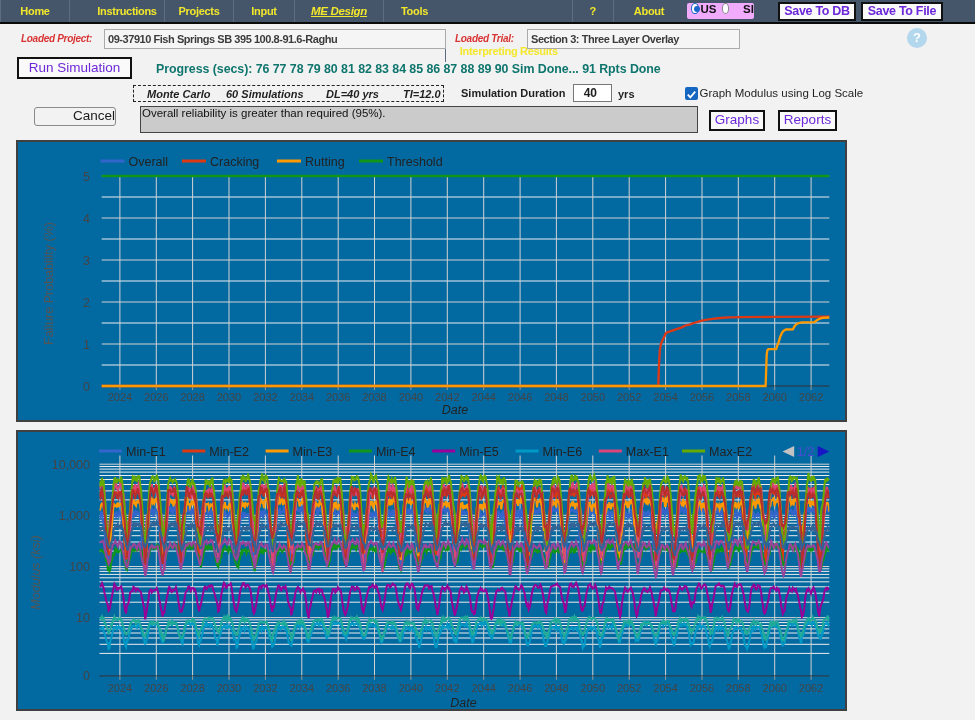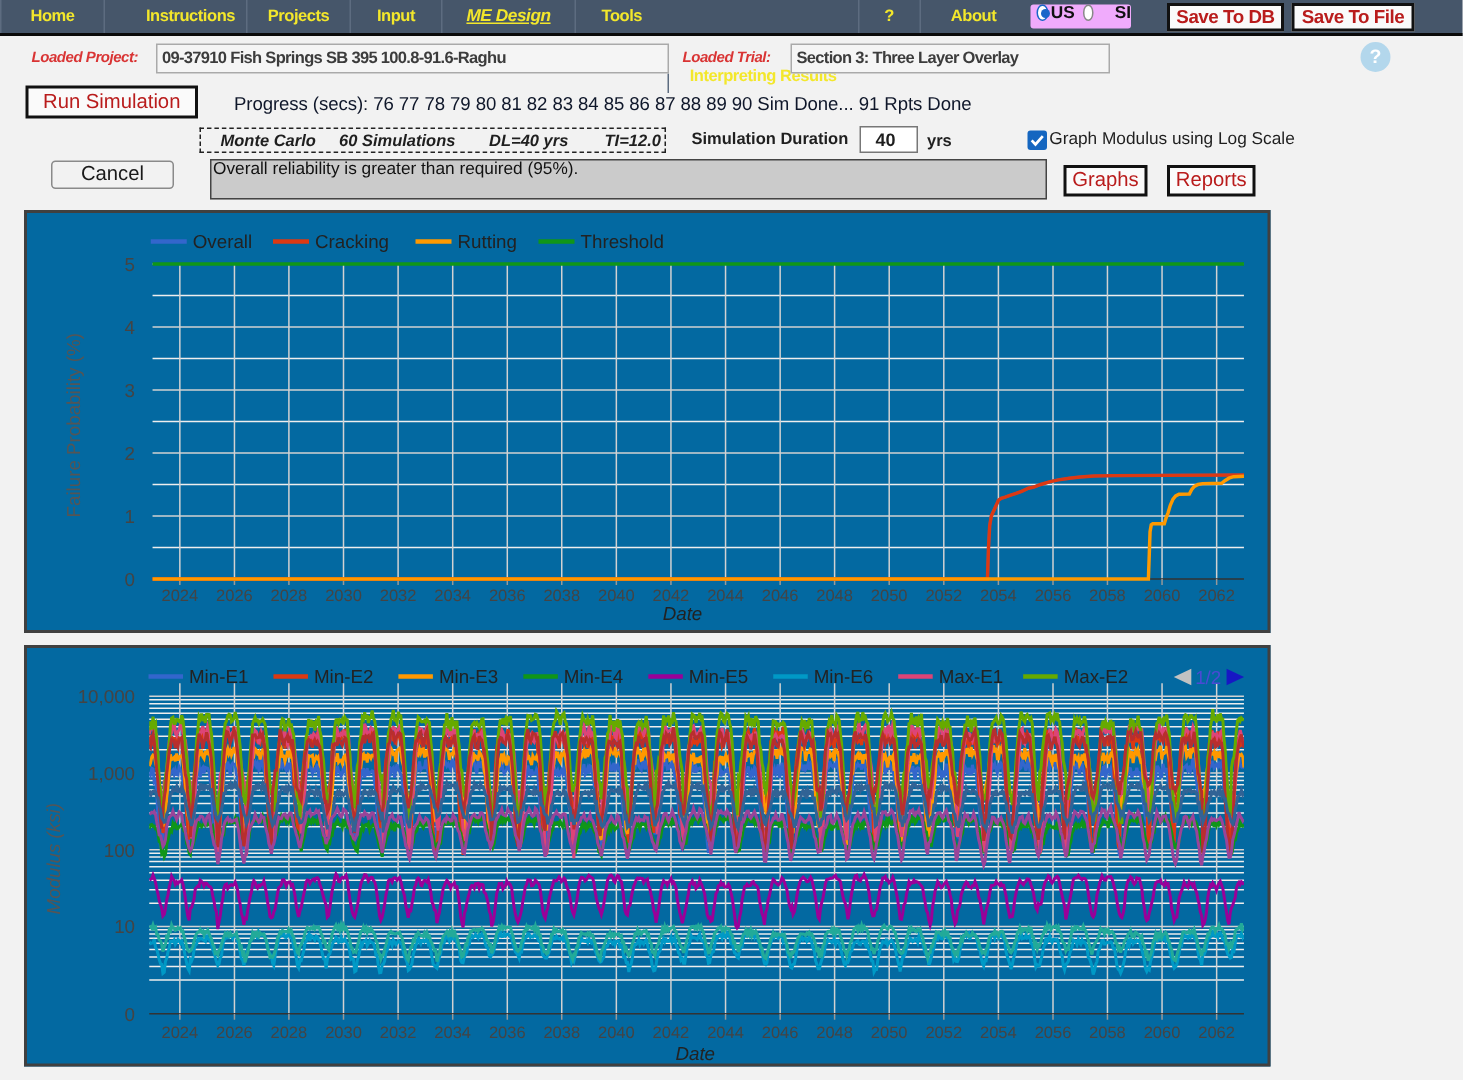--- a/index.html
+++ b/index.html
@@ -1,20 +1,20 @@
 <!DOCTYPE html>
 <html><head><meta charset="utf-8"><style>
 *{margin:0;padding:0;box-sizing:border-box}
 body{width:975px;height:720px;font-family:"Liberation Sans",sans-serif;background:#f2f2f2;position:relative;overflow:hidden}
 .abs{position:absolute}
 .menubar{position:absolute;left:0;top:0;width:975px;height:24px;background:#46566a;border-bottom:2px solid #0a0a0a}
 .mi{position:absolute;top:0;height:22px;line-height:23px;text-align:center;color:#f3e72b;font-size:11px;font-weight:bold;letter-spacing:-0.3px;border-left:1px solid #5d6c80}
 .mi.active{font-style:italic;text-decoration:underline;font-size:11.5px}
 .radiobox{position:absolute;left:687px;top:3px;width:67px;height:16px;background:#f0abfc;border-radius:2px;display:flex;font-size:11.5px;font-weight:bold;color:#111}
-.btn{position:absolute;background:#fafafa;border:2px solid #111;color:#b91c1c;text-align:center}
+.btn{position:absolute;background:#fafafa;border:2px solid #111;color:#6d28d9;text-align:center}
 .rlabel{position:absolute;color:#d93434;font-weight:bold;font-style:italic;font-size:10px;letter-spacing:-0.3px}
 .tbox{position:absolute;height:20px;background:#f5f5f5;border:1px solid #aaa;font-size:11px;letter-spacing:-0.45px;font-weight:bold;color:#3c3c3c;line-height:19px;padding-left:3px;white-space:nowrap;overflow:hidden}
 .panel{position:absolute;left:16px;width:831px;background:#0369a1;border:2px solid #404040}
 svg text{font-family:"Liberation Sans",sans-serif}
 </style></head><body>
 <div class="menubar">
     <div class="mi" style="left:0px;width:69px;">Home</div>
     <div class="mi" style="left:69px;width:95px;padding-left:20px;">Instructions</div>
     <div class="mi" style="left:164px;width:69px;">Projects</div>
     <div class="mi" style="left:233px;width:61px;">Input</div>
@@ -35,37 +35,37 @@
 <div class="btn" style="left:778px;top:2px;width:78px;height:19px;font-size:12.5px;letter-spacing:-0.3px;font-weight:bold;line-height:14px;white-space:nowrap">Save To DB</div>
 <div class="btn" style="left:861px;top:2px;width:82px;height:19px;font-size:12.5px;letter-spacing:-0.3px;font-weight:bold;line-height:14px;white-space:nowrap">Save To File</div>
 
 <div class="rlabel" style="left:21px;top:33px">Loaded Project:</div>
 <div class="tbox" style="left:104px;top:29px;width:342px">09-37910 Fish Springs SB 395 100.8-91.6-Raghu</div>
 <div class="rlabel" style="left:455px;top:33px">Loaded Trial:</div>
 <div class="tbox" style="left:527px;top:29px;width:213px">Section 3: Three Layer Overlay</div>
 <div class="abs" style="left:907px;top:28px;width:20px;height:20px;border-radius:50%;background:#b3d7ec;color:#fff;font-weight:bold;font-size:13px;text-align:center;line-height:20px">?</div>
 
 <div class="btn" style="left:17px;top:57px;width:115px;height:22px;font-size:13.5px;line-height:17px">Run Simulation</div>
-<div class="abs" style="left:156px;top:62px;font-size:12.4px;letter-spacing:-0.05px;font-weight:normal;color:#0f172a;white-space:nowrap">Progress (secs): 76 77 78 79 80 81 82 83 84 85 86 87 88 89 90 Sim Done... 91 Rpts Done</div>
+<div class="abs" style="left:156px;top:62px;font-size:12.4px;letter-spacing:-0.05px;font-weight:bold;color:#0f766e;white-space:nowrap">Progress (secs): 76 77 78 79 80 81 82 83 84 85 86 87 88 89 90 Sim Done... 91 Rpts Done</div>
 
 <div class="abs" style="left:133px;top:85px;width:311px;height:17px;border:1px dashed #222;font-size:11px;font-weight:bold;font-style:italic;color:#1f1f1f;line-height:16px">
     <span class="abs" style="left:13px">Monte Carlo</span>
     <span class="abs" style="left:92px">60 Simulations</span>
     <span class="abs" style="left:192px">DL=40 yrs</span>
     <span class="abs" style="left:269px">TI=12.0</span>
   </div>
 <div class="abs" style="left:461px;top:87px;font-size:11px;font-weight:bold;color:#1f1f1f">Simulation Duration</div>
 <div class="abs" style="left:573px;top:84px;width:39px;height:18px;background:#fff;border:1px solid #777;font-size:12px;font-weight:bold;color:#1f1f1f;text-align:right;line-height:16px;padding-right:14px">40</div>
 <div class="abs" style="left:618px;top:88px;font-size:11px;font-weight:bold;color:#1f1f1f">yrs</div>
 <div class="abs" style="left:685px;top:87px;width:13px;height:13px;background:#1566c0;border-radius:2px"><svg width="13" height="13">
       <path d="M2.8 6.6 L5.3 9.3 L10.2 3.7" stroke="#fff" stroke-width="1.8" fill="none"></path>
     </svg></div>
 <div class="abs" style="left:699.5px;top:87px;font-size:11.5px;font-weight:normal;color:#1f1f1f">Graph Modulus using Log Scale</div>
 
-<div class="abs" style="left:34px;top:107px;width:82px;height:19px;background:#f2f2f2;border:1px solid #8a8a8a;border-radius:3px;font-size:13.5px;color:#1a1a1a;text-align:center;line-height:16px">Cancel</div>
+<div class="abs" style="left:34px;top:107px;width:82px;height:19px;background:#f2f2f2;border:1px solid #8a8a8a;border-radius:3px;font-size:13.5px;color:#1a1a1a;text-align:right;line-height:16px">Cancel</div>
 <div class="abs" style="left:140px;top:105.5px;width:558px;height:27px;background:#cbcbcb;border:1.5px solid #444;font-size:11.5px;font-weight:normal;color:#111;padding:0px 0 0 1px">Overall reliability is greater than required (95%).</div>
 <div class="btn" style="left:709px;top:110px;width:56px;height:21px;font-size:13.5px;line-height:16px">Graphs</div>
 <div class="btn" style="left:778px;top:110px;width:59px;height:21px;font-size:13.5px;line-height:16px">Reports</div>
 
 <div class="panel" style="top:139.5px;height:282px">
     <svg width="826" height="278" viewBox="0 0 826 278" style="position:absolute;left:0;top:0">
       <line x1="83.7" y1="223.0" x2="811.3" y2="223.0" stroke="#eeeeee" stroke-width="1"></line>
       <line x1="83.7" y1="181.0" x2="811.3" y2="181.0" stroke="#eeeeee" stroke-width="1"></line>
       <line x1="83.7" y1="139.0" x2="811.3" y2="139.0" stroke="#eeeeee" stroke-width="1"></line>
       <line x1="83.7" y1="97.0" x2="811.3" y2="97.0" stroke="#eeeeee" stroke-width="1"></line>

